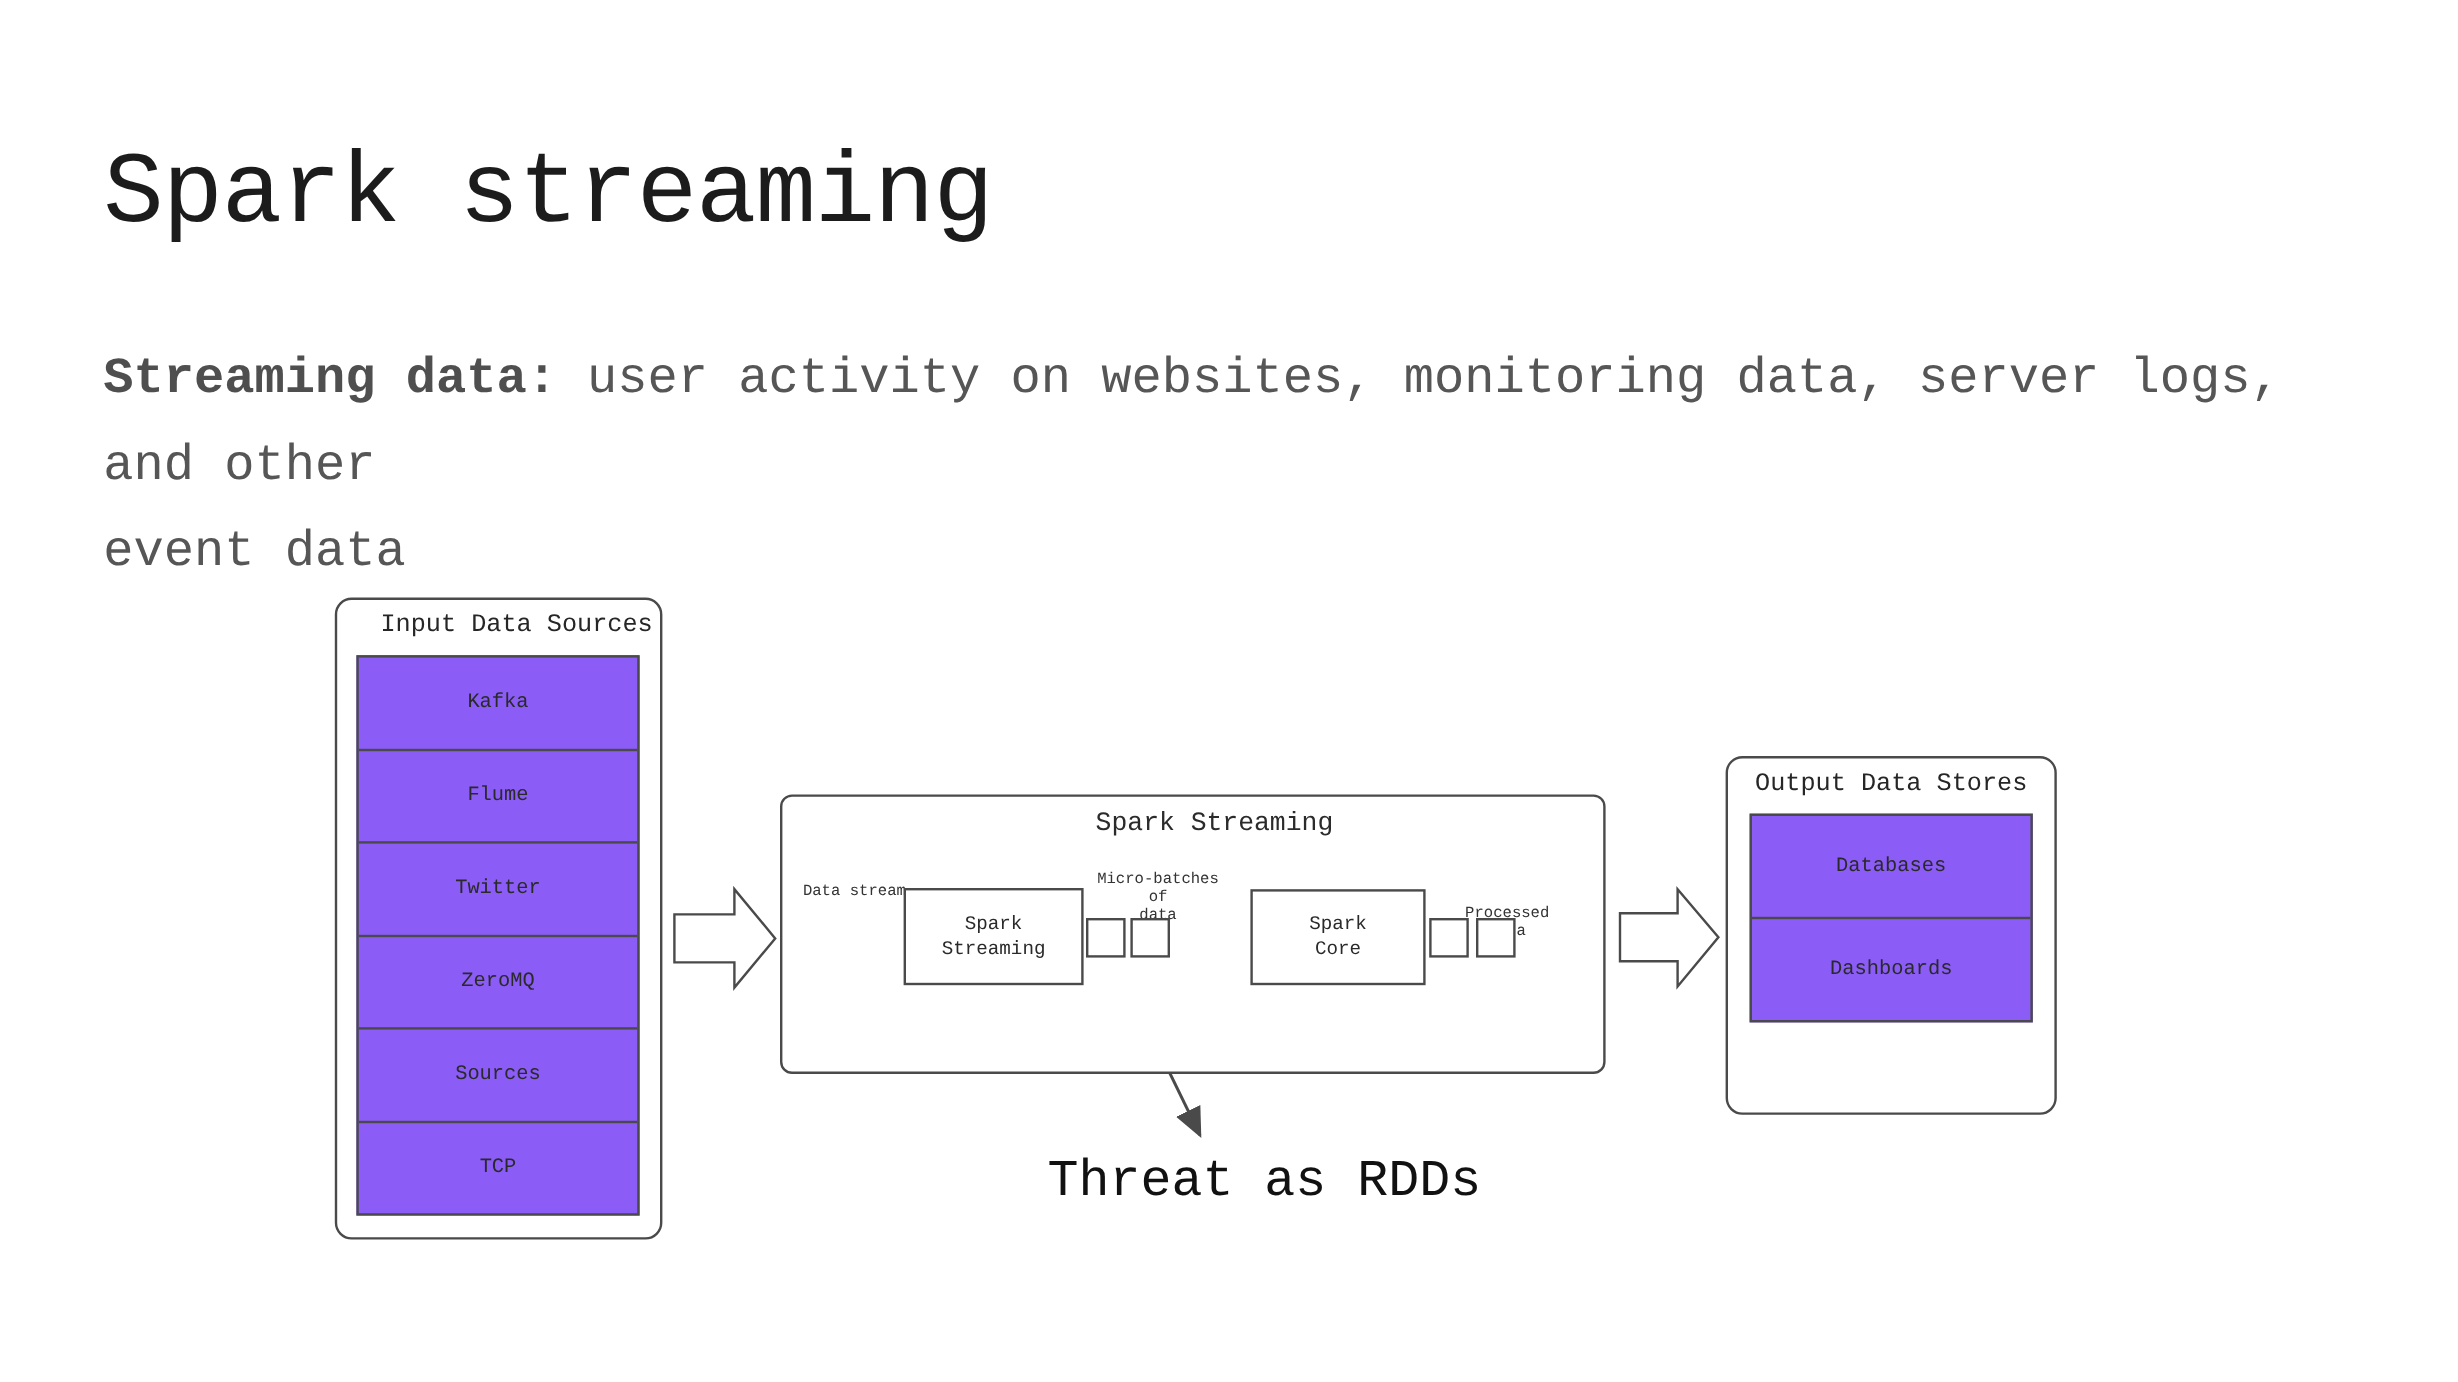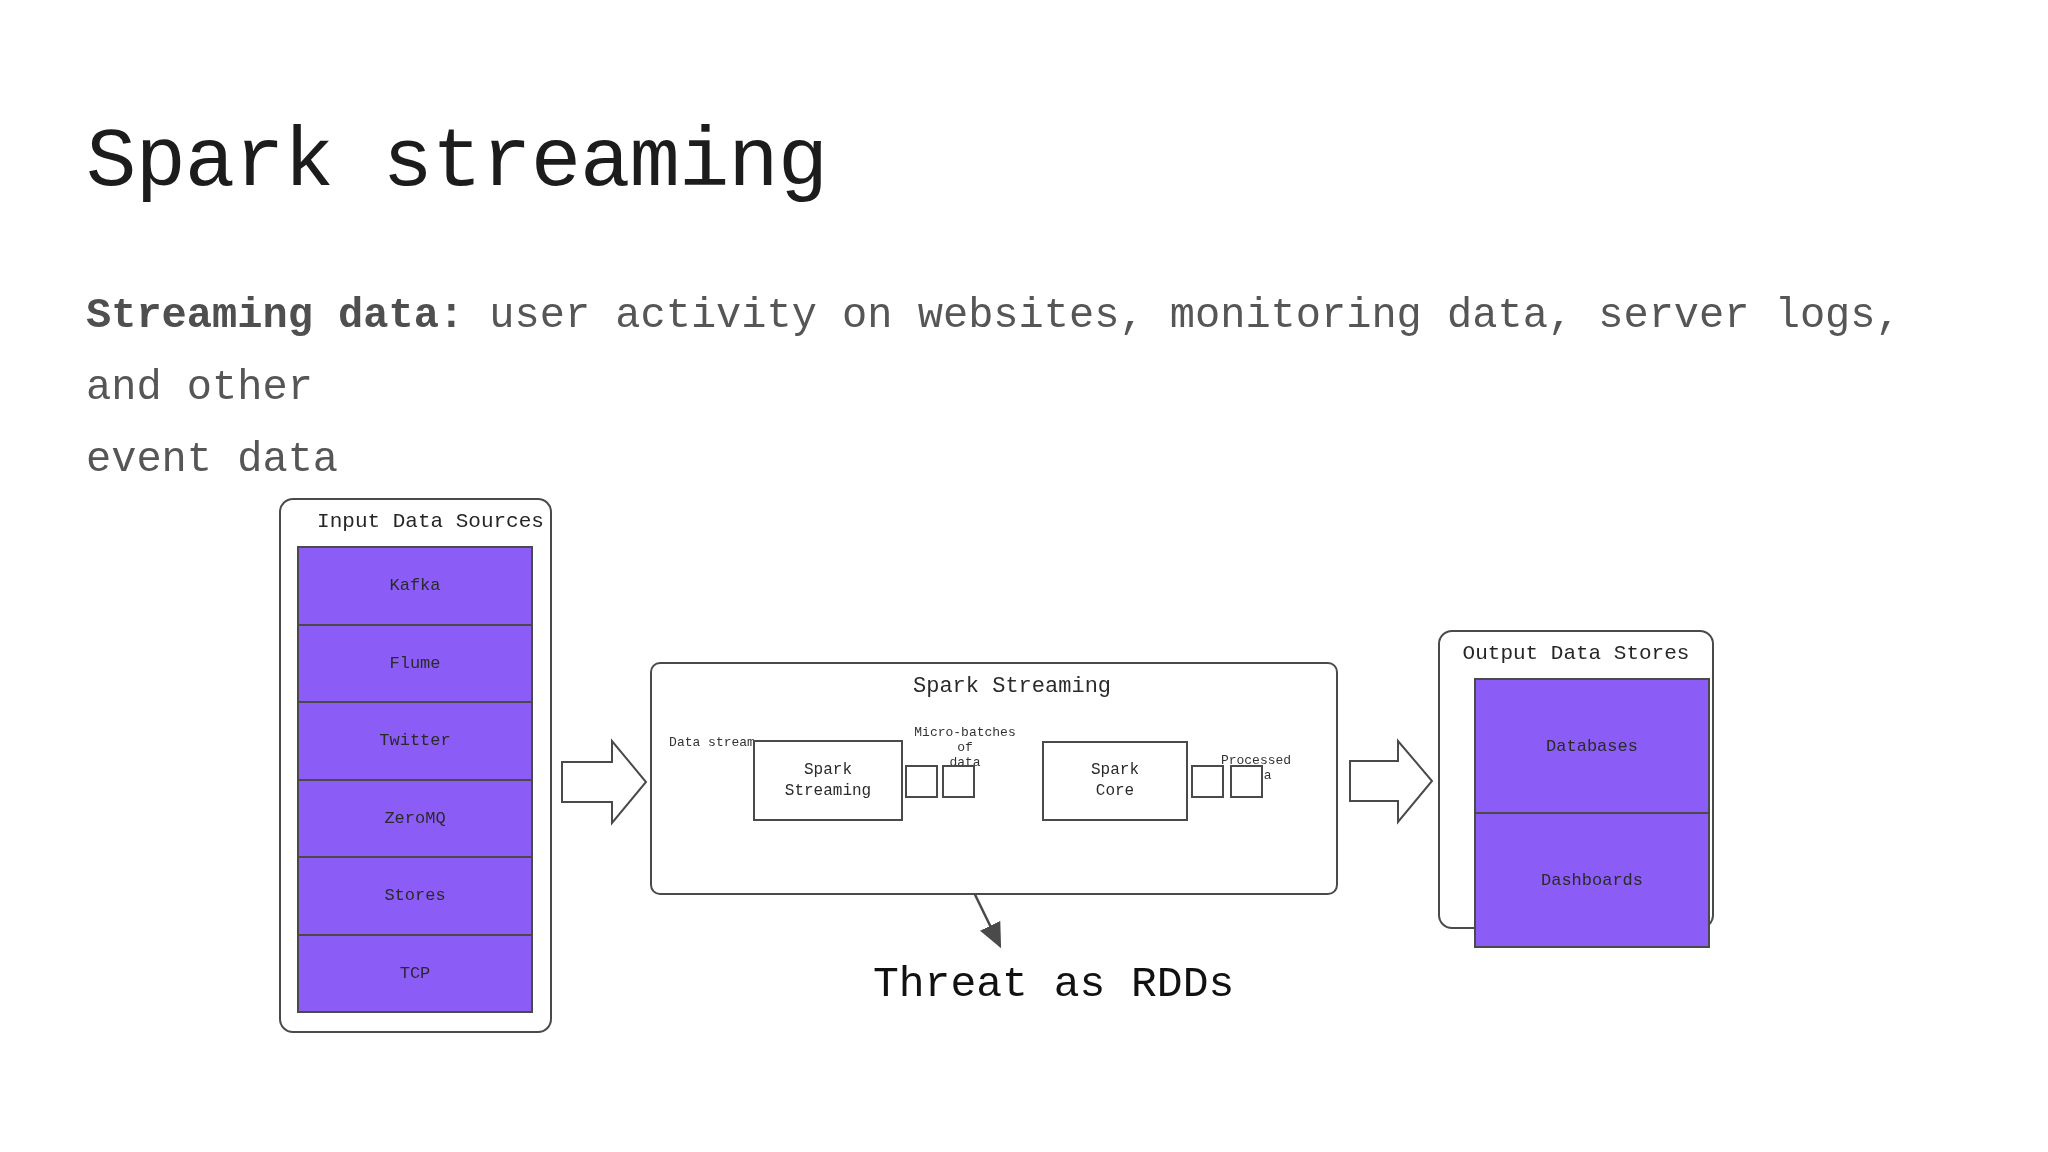--- a/index.html
+++ b/index.html
@@ -101,21 +101,21 @@
     <line x1="928" y1="798" x2="1000" y2="946" stroke="#4a4a4a" stroke-width="2.5" marker-end="url(#ah)"></line>
   </svg>
 
   <div class="abs outer-box" style="left:279px; top:498px; width:273px; height:535px;"></div>
   <div class="abs box-title" style="left:279px; top:510px; width:227px;margin-left:38px;">Input Data Sources</div>
   <div class="abs stack" style="left:297px; top:546px; width:236px; height:467px;">
     <div class="cell">Kafka</div>
     <div class="cell">Flume</div>
     <div class="cell">Twitter</div>
     <div class="cell">ZeroMQ</div>
-    <div class="cell">Stores</div>
+    <div class="cell">Sources</div>
     <div class="cell">TCP</div>
   </div>
 
   <div class="abs outer-box" style="left:650px; top:662px; width:688px; height:233px; border-radius:10px;"></div>
   <div id="pipeline-title" class="abs">Spark Streaming</div>
 
   <div class="abs small-label" style="left:662px; top:735px; width:100px;">Data stream</div>
 
   <div class="abs node pre" style="left:753px; top:740px; width:150px; height:81px;">Spark
 Streaming</div>
@@ -128,20 +128,20 @@
   <div class="abs node pre" style="left:1042px; top:741px; width:146px; height:80px;">Spark
 Core</div>
 
   <div class="abs small-label pre" style="left:1196px; top:725px; width:120px;margin-top:28px;">Processed
 data</div>
   <div class="abs sq" style="left:1191px; top:765px;"></div>
   <div class="abs sq" style="left:1230px; top:765px;"></div>
 
   <div class="abs outer-box" style="left:1438px; top:630px; width:276px; height:299px;"></div>
   <div class="abs box-title" style="left:1438px; top:642px; width:276px;">Output Data Stores</div>
-  <div class="abs stack" style="left:1458px; top:678px; width:236px; height:270px;margin-left:16px;">
+  <div class="abs stack" style="left:1458px; top:678px; width:236px; height:174px;">
     <div class="cell">Databases</div>
     <div class="cell">Dashboards</div>
   </div>
 
   <div id="annotation" class="abs">Threat as RDDs</div>
 
 </div>
 
 </body></html>

